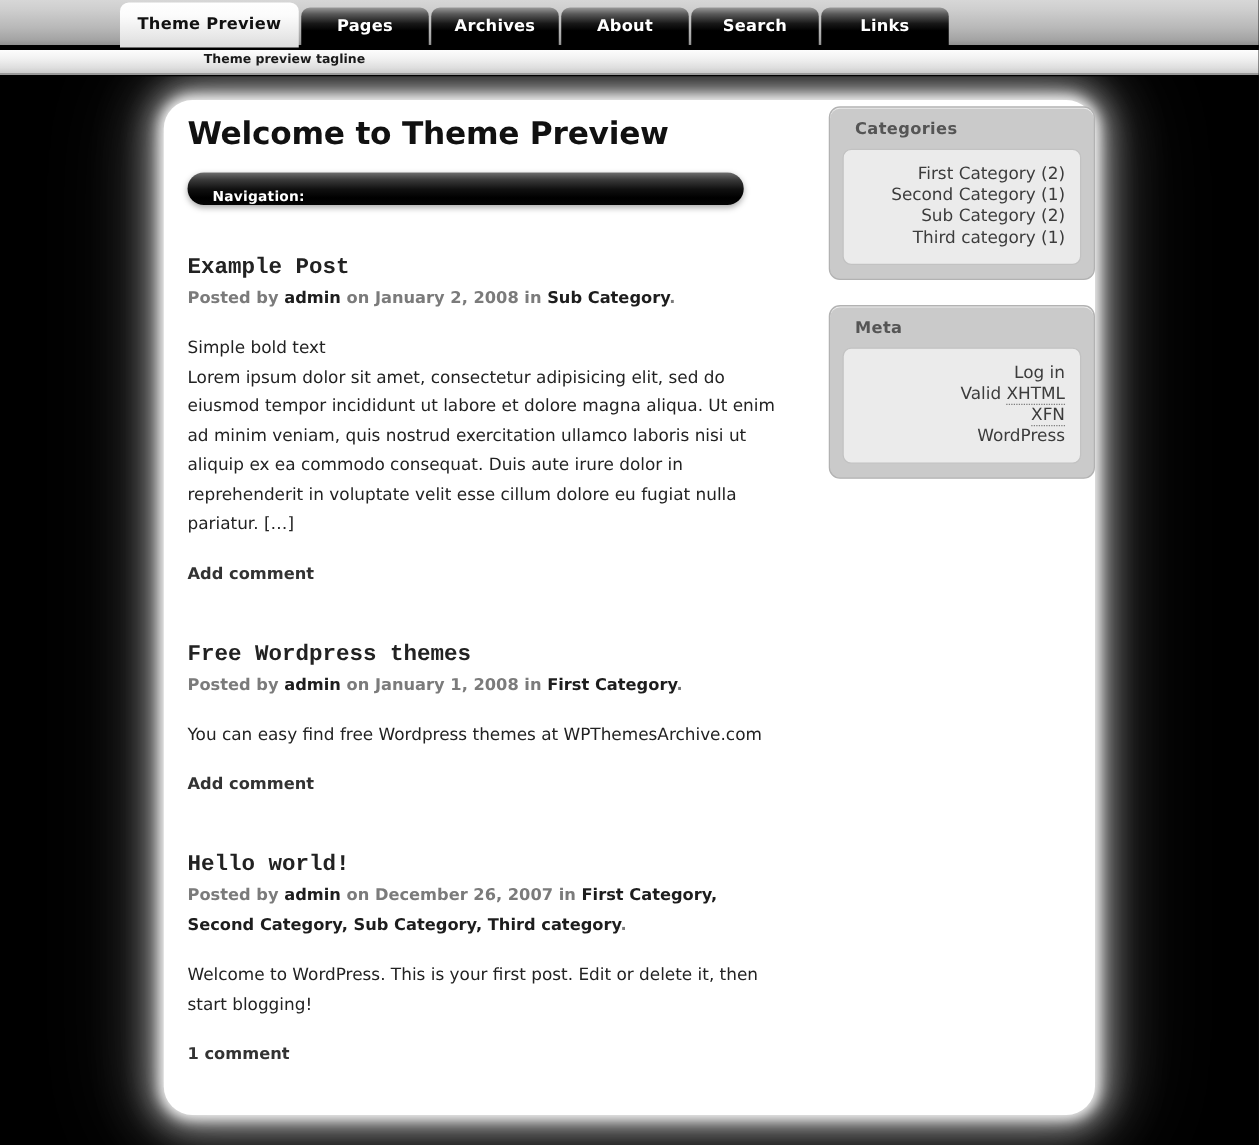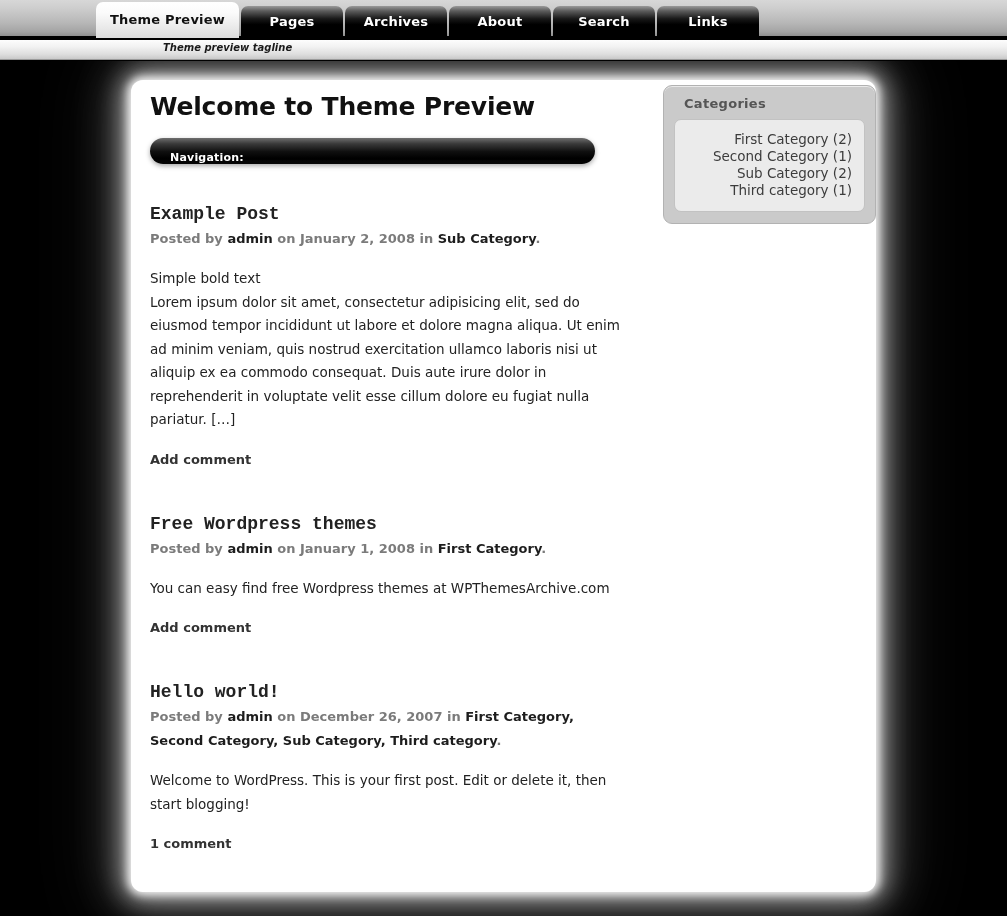--- a/index.html
+++ b/index.html
@@ -72,41 +72,40 @@
     box-sizing: border-box;
   }
   #tagline-text {
     position: absolute;
     left: 163px;
     top: 2px;
     font-size: 10px;
     font-weight: bold;
     color: #1a1a1a;
     white-space: nowrap;
-    font-style: italic;
   }
 
   
   #page-body {
     position: absolute;
     left: 0; top: 61px;
     width: 1007px;
     height: 855px;
     background: #000000;
     overflow: hidden;
   }
 
   #content-card {
     position: absolute;
     left: 131px;
     top: 19px;
     width: 745px;
     height: 812px;
     background: #ffffff;
-    border-radius: 12px;
+    border-radius: 23px;
     box-shadow:
       0 0 10px 3px rgba(255,255,255,0.95),
       0 0 24px 9px rgba(255,255,255,0.55),
       0 0 46px 18px rgba(255,255,255,0.22),
       0 0 78px 30px rgba(255,255,255,0.08);
   }
 
   
   #main-column {
     position: absolute;
@@ -284,17 +283,28 @@
           <div class="widget-title">Categories</div>
           <div class="widget-inner">
             <ul class="widget-list">
               <li>First Category (2)</li>
               <li>Second Category (1)</li>
               <li>Sub Category (2)</li>
               <li>Third category (1)</li>
             </ul>
           </div>
         </div>
+        <div class="widget">
+          <div class="widget-title">Meta</div>
+          <div class="widget-inner">
+            <ul class="widget-list">
+              <li>Log in</li>
+              <li><span>Valid </span><span class="dotted">XHTML</span></li>
+              <li><span class="dotted">XFN</span></li>
+              <li>WordPress</li>
+            </ul>
+          </div>
+        </div>
       </div>
 
   </div>
 
 </div>
 
 </body></html>

